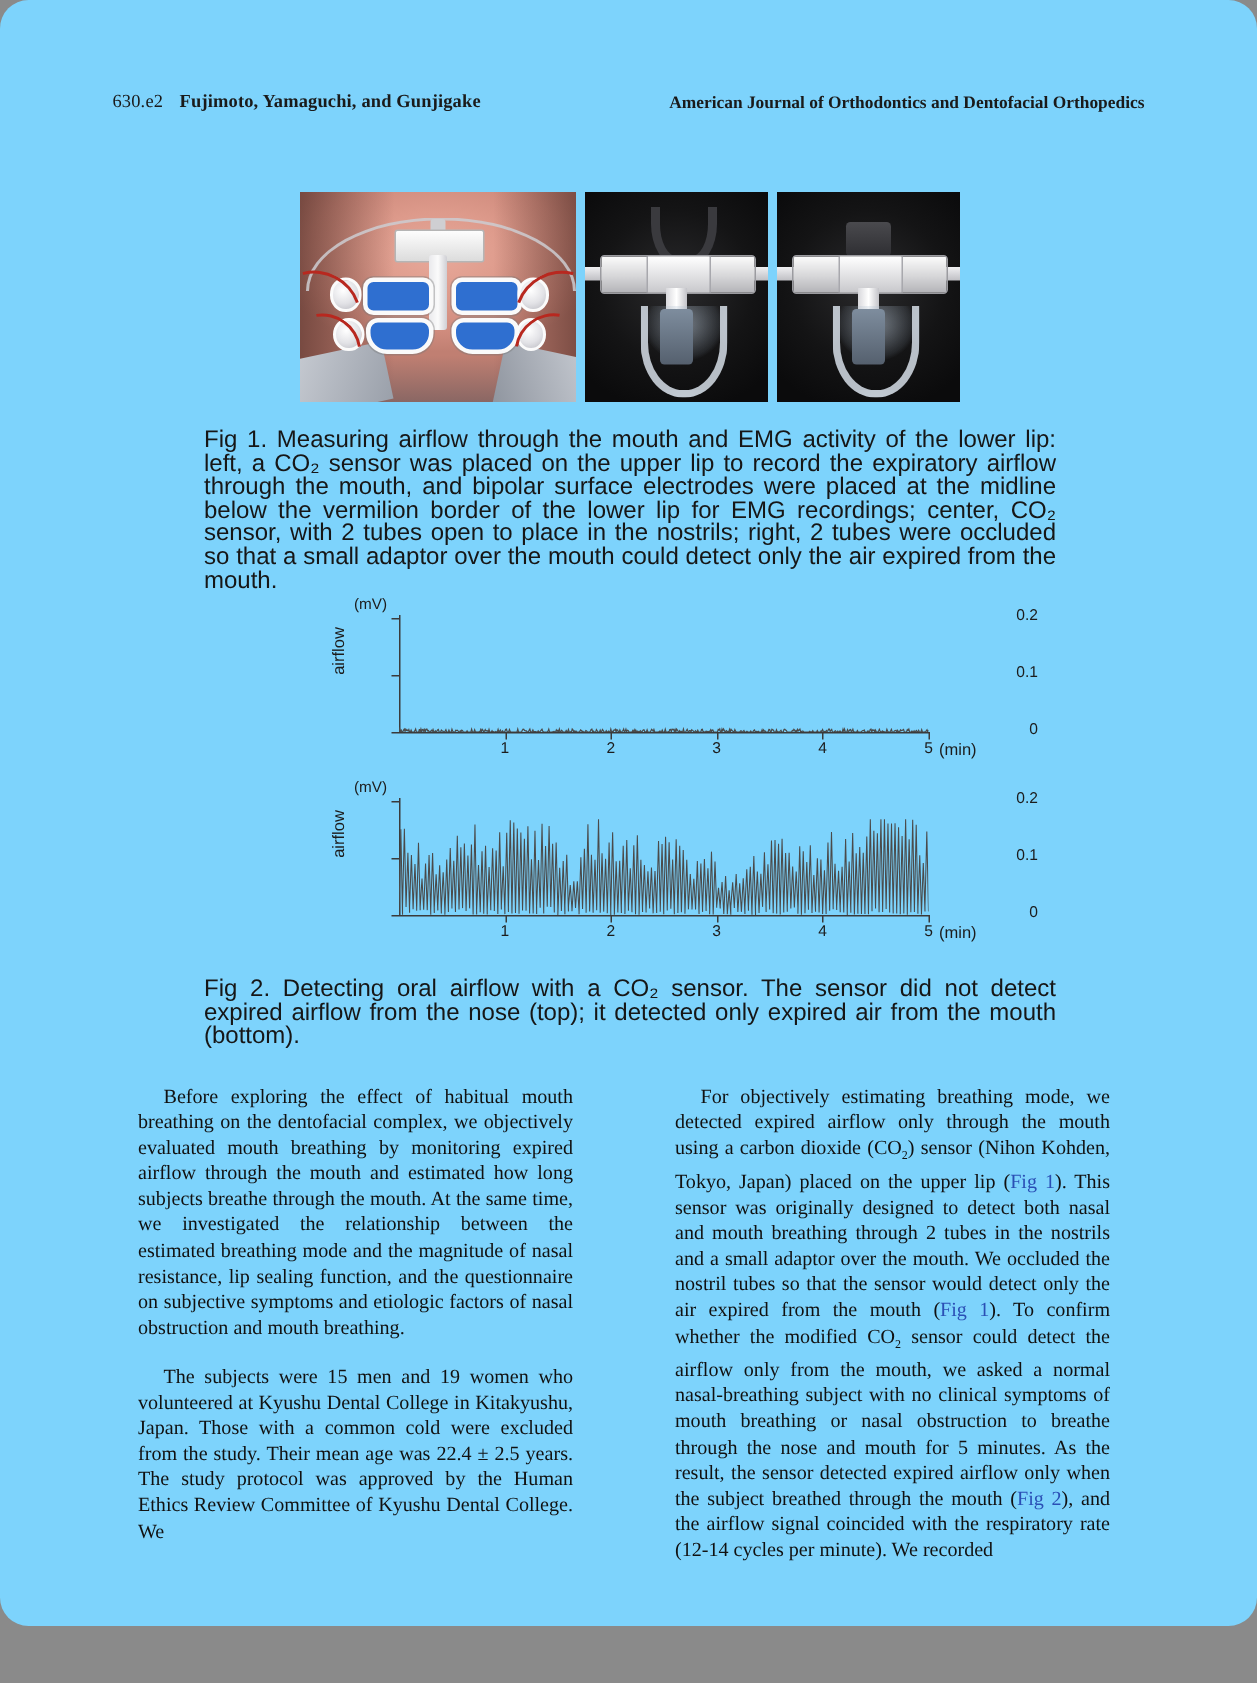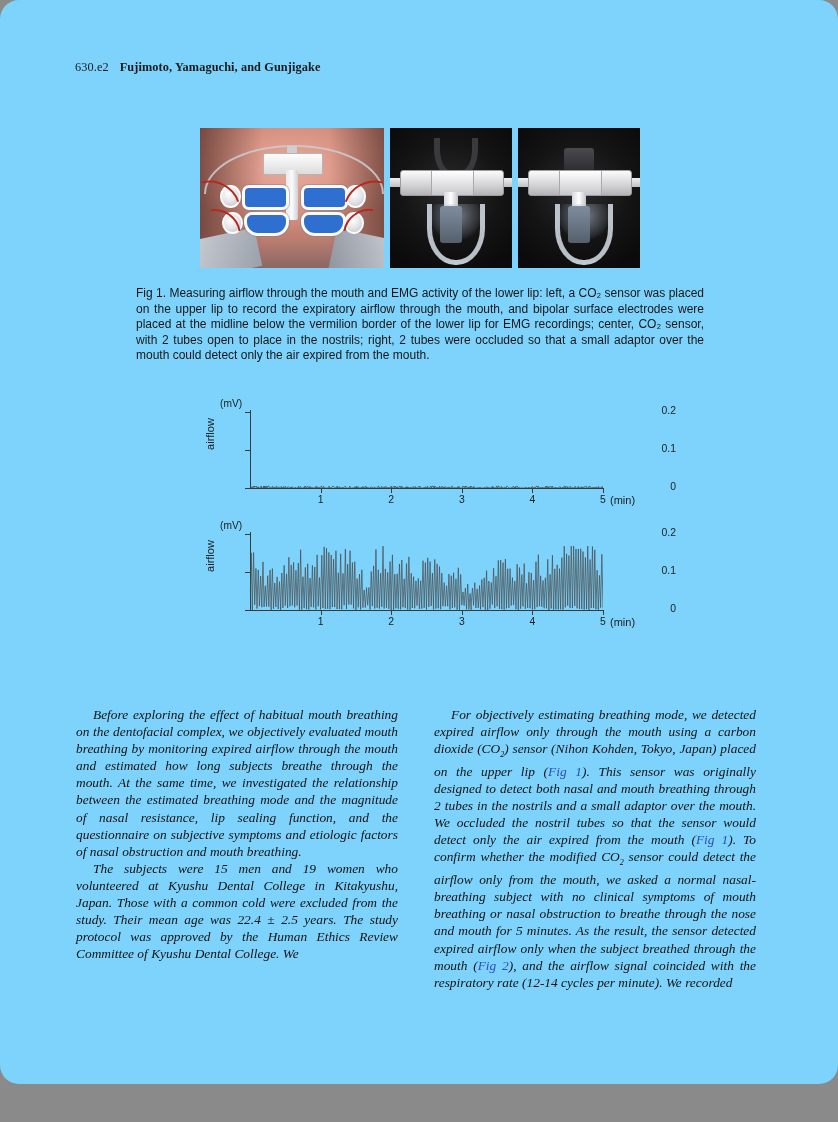--- a/index.html
+++ b/index.html
@@ -193,34 +193,34 @@
   .dev-loop-inner {
     position: absolute; left: 41%; top: 56%; width: 18%; height: 26%;
     background: linear-gradient(#7e8d9e, #55606e);
     border-radius: 3px;
   }
 
   
   .caption {
     position: absolute;
     font-family: "Liberation Sans", sans-serif;
-    font-size: 12px;
+    font-size: 16px;
     line-height: 15.6px;
     text-align: justify;
     color: #161616;
   }
   .caption .lbl { font-weight: 400; }
   .cap1 { left: 136px; top: 286px; width: 568px; }
   .cap2 { left: 136px; top: 652px; width: 568px; }
   sub { font-size: 8px; }
 
   
   .fig2 {
     position: absolute;
-    left: 196px;
+    left: 212px;
     top: 398px;
     width: 480px;
     height: 240px;
   }
   .chart {
     position: absolute;
     left: 0;
     width: 480px;
     height: 116px;
   }
@@ -321,21 +321,21 @@
     width: 322px;
     font-family: "Liberation Serif", serif;
     font-size: 13.4px;
     line-height: 17.1px;
     text-align: justify;
     text-justify: inter-word;
     color: #111;
   }
   .col-left  { left: 76px; }
   .col-right { left: 434px; }
-  .col p { margin: 0; font-style: italic; }
+  .col p { margin: 16px; }
   .col p.ind { text-indent: 17px; }
   .sechead {
     font-family: "Liberation Sans", sans-serif;
     font-size: 11.6px;
     letter-spacing: 0.35px;
     margin-top: 20px;
     margin-bottom: 5px;
     text-align: left;
     color: #161616;
   }
@@ -344,20 +344,21 @@
 </head>
 <body>
 
 <div class="page">
 
   <div class="runhead">
     <div class="runhead-left">
       <span class="runhead-folio">630.e2</span><span class="runhead-authors">Fujimoto, Yamaguchi, and Gunjigake</span>
     </div>
     <div class="runhead-right">
+      <div>American Journal of Orthodontics and Dentofacial Orthopedics</div>
     </div>
   </div>
 
   <div class="figstrip">
 
     <div class="photo photo-left">
       <div class="face-bg"></div>
       <div class="face-shadow-l"></div>
       <div class="face-shadow-r"></div>
       <div class="face-chin"></div>
@@ -471,20 +472,24 @@
       <div class="xunit">(min)</div>
 
       <div class="plot">
         <svg viewBox="0 0 353 76" preserveAspectRatio="none">
           <polyline id="trace-bottom" fill="none" stroke="#4a4a4a" stroke-width="0.7" points="0,76.00 0.00,73.45 1.22,18.83 2.35,75.79 2.35,70.22 3.58,18.48 4.71,70.72 4.71,70.11 5.93,34.43 7.06,74.54 7.06,70.21 8.28,35.93 9.41,72.10 9.41,71.74 10.64,41.99 11.77,71.30 11.77,73.19 12.99,27.91 14.12,72.84 14.12,70.60 15.34,51.75 16.47,72.55 16.47,72.39 17.70,41.66 18.83,72.76 18.83,72.58 20.05,35.97 21.18,75.84 21.18,72.18 22.40,34.60 23.53,74.64 23.53,71.11 24.76,48.93 25.89,72.92 25.89,69.74 27.11,42.83 28.24,74.98 28.24,71.96 29.46,47.57 30.59,72.95 30.59,75.83 31.82,39.05 32.95,73.95 32.95,70.18 34.17,31.32 35.30,71.61 35.30,69.61 36.52,39.80 37.65,74.00 37.65,71.21 38.88,23.23 40.01,72.34 40.01,72.11 41.23,30.91 42.36,70.68 42.36,71.41 43.58,28.38 44.71,72.27 44.71,73.33 45.94,36.30 47.07,71.27 47.07,71.58 48.29,29.07 49.42,75.73 49.42,75.05 50.64,15.71 51.77,75.65 51.77,72.99 53.00,42.69 54.13,72.97 54.13,74.10 55.35,33.54 56.48,73.41 56.48,75.16 57.70,29.82 58.83,75.62 58.83,72.70 60.06,44.09 61.19,72.87 61.19,69.33 62.41,31.43 63.54,71.39 63.54,73.36 64.76,33.01 65.89,75.36 65.89,74.68 67.12,20.90 68.25,72.32 68.25,69.86 69.47,43.50 70.60,75.41 70.60,71.69 71.82,21.14 72.95,74.03 72.95,71.01 74.18,12.87 75.31,75.01 75.31,74.12 76.53,14.29 77.66,74.72 77.66,74.61 78.88,18.42 80.01,73.85 80.01,75.09 81.24,21.05 82.37,73.05 82.37,72.08 83.59,25.23 84.72,73.09 84.72,71.72 85.94,16.81 87.07,75.04 87.07,73.57 88.30,38.77 89.43,73.57 89.43,75.05 90.65,19.85 91.78,75.32 91.78,70.03 93.00,39.40 94.13,71.17 94.13,70.88 95.36,15.16 96.49,75.05 96.49,71.71 97.71,30.06 98.84,70.56 98.84,70.53 100.06,16.73 101.19,70.65 101.19,70.04 102.42,28.56 103.55,74.39 103.55,71.89 104.77,27.70 105.90,71.93 105.90,75.92 107.12,44.57 108.25,71.98 108.25,73.33 109.48,40.02 110.61,75.45 110.61,70.02 111.83,35.81 112.96,73.67 112.96,70.54 114.18,56.01 115.31,72.07 115.31,73.53 116.54,53.57 117.67,71.05 117.67,71.26 118.89,53.46 120.02,73.78 120.02,75.44 121.24,37.51 122.37,72.06 122.37,71.42 123.60,31.90 124.73,71.85 124.73,74.50 125.95,15.43 127.08,72.89 127.08,73.72 128.30,35.82 129.43,74.57 129.43,72.93 130.66,39.16 131.79,72.22 131.79,72.87 133.01,12.16 134.14,73.63 134.14,74.50 135.36,34.89 136.49,73.74 136.49,72.66 137.72,38.43 138.85,71.50 138.85,74.86 140.07,27.65 141.20,75.95 141.20,72.16 142.42,20.85 143.55,73.17 143.55,75.84 144.78,40.17 145.91,74.34 145.91,72.78 147.13,39.85 148.26,74.72 148.26,69.58 149.48,29.91 150.61,71.33 150.61,75.28 151.84,26.02 152.97,73.20 152.97,70.87 154.19,44.91 155.32,74.11 155.32,71.86 156.54,29.51 157.67,74.64 157.67,75.55 158.90,22.89 160.03,71.27 160.03,75.75 161.25,39.23 162.38,73.99 162.38,70.42 163.60,42.61 164.73,74.27 164.73,72.17 165.96,46.83 167.09,71.64 167.09,69.41 168.31,44.32 169.44,74.91 169.44,73.86 170.66,46.70 171.79,74.64 171.79,70.14 173.02,26.65 174.15,70.87 174.15,73.90 175.37,28.63 176.50,75.49 176.50,72.20 177.72,23.82 178.85,72.99 178.85,71.58 180.08,27.54 181.21,71.00 181.21,71.90 182.43,39.07 183.56,75.46 183.56,69.92 184.78,25.44 185.91,73.01 185.91,74.63 187.14,29.86 188.27,74.22 188.27,74.11 189.49,32.62 190.62,72.27 190.62,75.21 191.84,39.12 192.97,72.24 192.97,71.76 194.20,48.65 195.33,71.22 195.33,72.31 196.55,51.78 197.68,71.34 197.68,72.29 198.90,40.08 200.03,75.33 200.03,72.45 201.26,41.68 202.39,73.91 202.39,71.48 203.61,38.72 204.74,73.39 204.74,70.71 205.96,44.91 207.09,72.26 207.09,75.57 208.32,33.76 209.45,74.80 209.45,75.72 210.67,40.40 211.80,71.11 211.80,70.20 213.02,57.93 214.15,71.63 214.15,69.79 215.38,54.07 216.51,74.79 216.51,75.34 217.73,49.96 218.86,74.11 218.86,75.48 220.08,59.48 221.21,75.76 221.21,70.26 222.44,54.15 223.57,71.35 223.57,69.86 224.79,48.65 225.92,74.06 225.92,73.41 227.14,54.84 228.27,73.80 228.27,73.91 229.50,51.56 230.63,75.30 230.63,70.79 231.85,45.50 232.98,73.10 232.98,70.70 234.20,43.90 235.33,75.81 235.33,72.84 236.56,36.67 237.69,75.95 237.69,70.39 238.91,47.03 240.04,74.70 240.04,73.59 241.26,48.48 242.39,70.57 242.39,69.79 243.62,34.25 244.75,74.07 244.75,69.34 245.97,42.21 247.10,72.32 247.10,71.52 248.32,26.41 249.45,73.90 249.45,74.88 250.68,26.00 251.81,75.08 251.81,71.25 253.03,28.59 254.16,75.66 254.16,73.18 255.38,25.12 256.51,74.40 256.51,71.60 257.74,34.72 258.87,73.90 258.87,70.56 260.09,34.58 261.22,71.59 261.22,71.42 262.44,43.65 263.57,70.97 263.57,70.70 264.80,46.94 265.93,70.88 265.93,75.14 267.15,30.15 268.28,75.88 268.28,74.79 269.50,33.56 270.63,71.85 270.63,74.77 271.86,40.67 272.99,72.43 272.99,69.46 274.21,29.54 275.34,74.74 275.34,73.47 276.56,49.35 277.69,73.90 277.69,70.72 278.92,38.23 280.05,73.69 280.05,74.26 281.27,38.93 282.40,73.45 282.40,75.38 283.62,46.21 284.75,75.31 284.75,69.55 285.98,27.73 287.11,73.10 287.11,73.14 288.33,20.66 289.46,72.15 289.46,69.90 290.68,41.82 291.81,72.73 291.81,69.98 293.04,46.52 294.17,74.22 294.17,70.03 295.39,43.87 296.52,74.35 296.52,73.19 297.74,25.36 298.87,75.99 298.87,72.84 300.10,40.37 301.23,74.49 301.23,69.78 302.45,21.35 303.58,75.68 303.58,75.60 304.80,34.91 305.93,75.22 305.93,70.37 307.16,30.71 308.29,73.68 308.29,75.37 309.51,34.57 310.64,75.33 310.64,72.49 311.86,23.66 312.99,75.55 312.99,74.08 314.22,12.16 315.35,73.45 315.35,70.18 316.57,19.76 317.70,71.63 317.70,69.80 318.92,21.50 320.05,73.34 320.05,74.14 321.28,12.16 322.41,71.72 322.41,74.02 323.63,12.16 324.76,71.95 324.76,70.32 325.98,14.97 327.11,74.32 327.11,70.74 328.34,14.93 329.47,74.94 329.47,70.97 330.69,14.77 331.82,74.96 331.82,72.42 333.04,17.54 334.17,72.78 334.17,75.56 335.40,23.42 336.53,71.52 336.53,75.02 337.75,12.16 338.88,75.87 338.88,73.90 340.10,25.51 341.23,74.00 341.23,74.09 342.46,12.51 343.59,72.39 343.59,73.97 344.81,15.83 345.94,75.13 345.94,71.84 347.16,36.18 348.29,74.23 348.29,75.73 349.52,41.39 350.65,73.59 350.65,70.62 351.87,20.27 353.00,73.70"></polyline>
         </svg>
       </div>
     </div>
   </div>
 
+  <div class="caption cap2">
+    <span class="lbl">Fig 2.</span>
+    <span>Detecting oral airflow with a CO₂ sensor. The sensor did not detect expired airflow from the nose (top); it detected only expired air from the mouth (bottom).</span>
+  </div>
 
   <div class="col col-left">
     <p class="ind">Before exploring the effect of habitual mouth breathing on the dentofacial complex, we objectively evaluated mouth breathing by monitoring expired airflow through the mouth and estimated how long subjects breathe through the mouth. At the same time, we investigated the relationship between the estimated breathing mode and the magnitude of nasal resistance, lip sealing function, and the questionnaire on subjective symptoms and etiologic factors of nasal obstruction and mouth breathing.</p>
     <p class="ind">The subjects were 15 men and 19 women who volunteered at Kyushu Dental College in Kitakyushu, Japan. Those with a common cold were excluded from the study. Their mean age was 22.4 ± 2.5 years. The study protocol was approved by the Human Ethics Review Committee of Kyushu Dental College. We</p>
   </div>
 
   <div class="col col-right">
     <p class="ind"><span>For objectively estimating breathing mode, we detected expired airflow only through the mouth using a carbon dioxide (CO</span><sub>2</sub><span>) sensor (Nihon Kohden, Tokyo, Japan) placed on the upper lip (</span><span class="xref">Fig 1</span><span>). This sensor was originally designed to detect both nasal and mouth breathing through 2 tubes in the nostrils and a small adaptor over the mouth. We occluded the nostril tubes so that the sensor would detect only the air expired from the mouth (</span><span class="xref">Fig 1</span><span>). To confirm whether the modified CO</span><sub>2</sub><span> sensor could detect the airflow only from the mouth, we asked a normal nasal-breathing subject with no clinical symptoms of mouth breathing or nasal obstruction to breathe through the nose and mouth for 5 minutes. As the result, the sensor detected expired airflow only when the subject breathed through the mouth (</span><span class="xref">Fig 2</span><span>), and the airflow signal coincided with the respiratory rate (12-14 cycles per minute). We recorded</span></p>
   </div>
 

